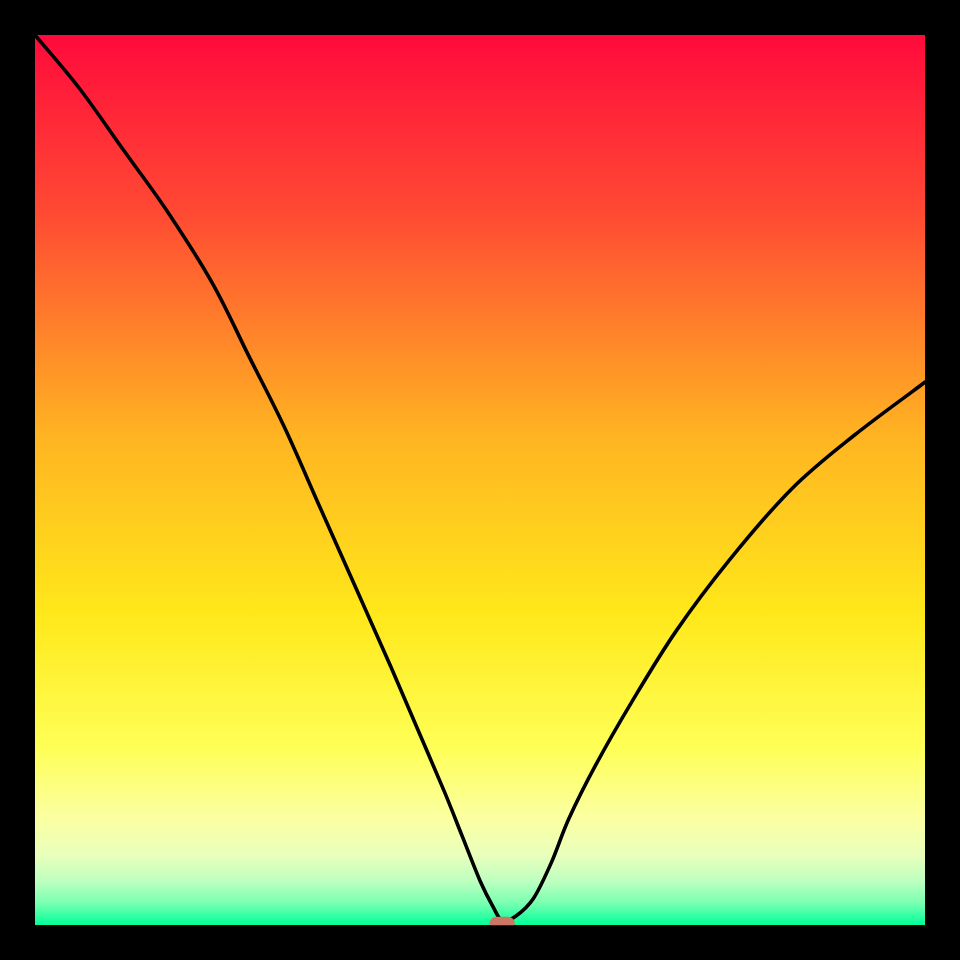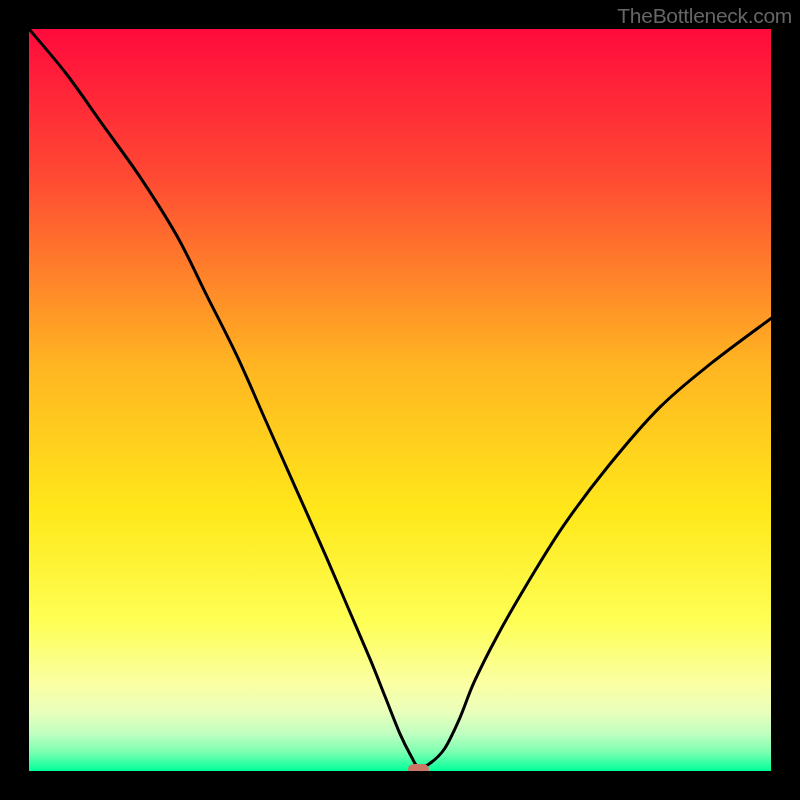--- a/index.html
+++ b/index.html
@@ -76,14 +76,13 @@
       <rect x="0" y="0" width="742" height="742" fill="url(#bg-grad)"></rect>
     </svg>
 
     <svg class="curve-svg" viewBox="0 0 742 742" preserveAspectRatio="none">
       <path id="curve-path" d="M 0 0 C 6.183333333333334 7.420000000000016, 24.733333333333334 28.443333333333424, 37.1 44.520000000000095 C 49.46666666666667 60.59666666666676, 61.833333333333336 79.14666666666672, 74.2 96.46000000000004 C 86.56666666666666 113.77333333333335, 98.93333333333334 129.85, 111.3 148.39999999999998 C 123.66666666666666 166.94999999999996, 137.27 187.97333333333333, 148.4 207.76 C 159.53 227.54666666666665, 168.18666666666664 247.33333333333334, 178.07999999999998 267.12 C 187.97333333333333 286.90666666666664, 197.86666666666667 305.4566666666666, 207.76000000000002 326.47999999999996 C 217.65333333333336 347.50333333333333, 227.54666666666668 371.00000000000006, 237.44 393.26000000000005 C 247.33333333333331 415.52000000000004, 257.2266666666667 437.78000000000003, 267.12 460.04 C 277.0133333333333 482.3, 288.1433333333333 507.0333333333334, 296.8 526.82 C 305.4566666666667 546.6066666666667, 311.64 561.4466666666667, 319.06 578.76 C 326.48 596.0733333333333, 335.13666666666666 615.86, 341.32 630.7 C 347.50333333333333 645.5400000000001, 351.2133333333333 655.4333333333333, 356.15999999999997 667.8 C 361.1066666666666 680.1666666666666, 366.6716666666667 695.0066666666667, 371 704.9 C 375.3283333333333 714.7933333333333, 379.0383333333333 721.595, 382.13 727.16 C 385.2216666666667 732.7249999999999, 386.45833333333337 737.0533333333333, 389.55 738.29 C 392.64166666666665 739.5266666666666, 396.3516666666667 737.6716666666667, 400.68 734.58 C 405.0083333333333 731.4883333333333, 410.5733333333334 727.1600000000001, 415.52000000000004 719.74 C 420.4666666666667 712.3199999999999, 425.4133333333333 701.1899999999999, 430.35999999999996 690.06 C 435.3066666666666 678.93, 439.01666666666665 666.5633333333334, 445.2 652.96 C 451.3833333333333 639.3566666666667, 458.8033333333333 624.5166666666668, 467.46 608.44 C 476.1166666666667 592.3633333333333, 486.01000000000005 575.05, 497.14000000000004 556.5 C 508.27000000000004 537.95, 520.6366666666667 516.9266666666666, 534.24 497.14 C 547.8433333333334 477.35333333333335, 562.6833333333334 457.5666666666667, 578.76 437.78000000000003 C 594.8366666666666 417.99333333333334, 613.3866666666665 395.73333333333335, 630.6999999999999 378.42 C 648.0133333333333 361.1066666666667, 664.0899999999999 348.74, 682.64 333.9 C 701.19 319.05999999999995, 732.1066666666667 296.8, 742 289.38" fill="none" stroke="#000000" stroke-width="3" stroke-linecap="round" stroke-linejoin="round"></path>
     </svg>
 
     <div id="marker" class="marker" style="left: 379.162px; top: 734.951px; width: 20.776px; height: 11.13px; background: rgb(204, 119, 102);"></div>
   </div>
 
-  <div class="watermark">TheBottleneck.com</div>
 </div>
 
 </body></html>

